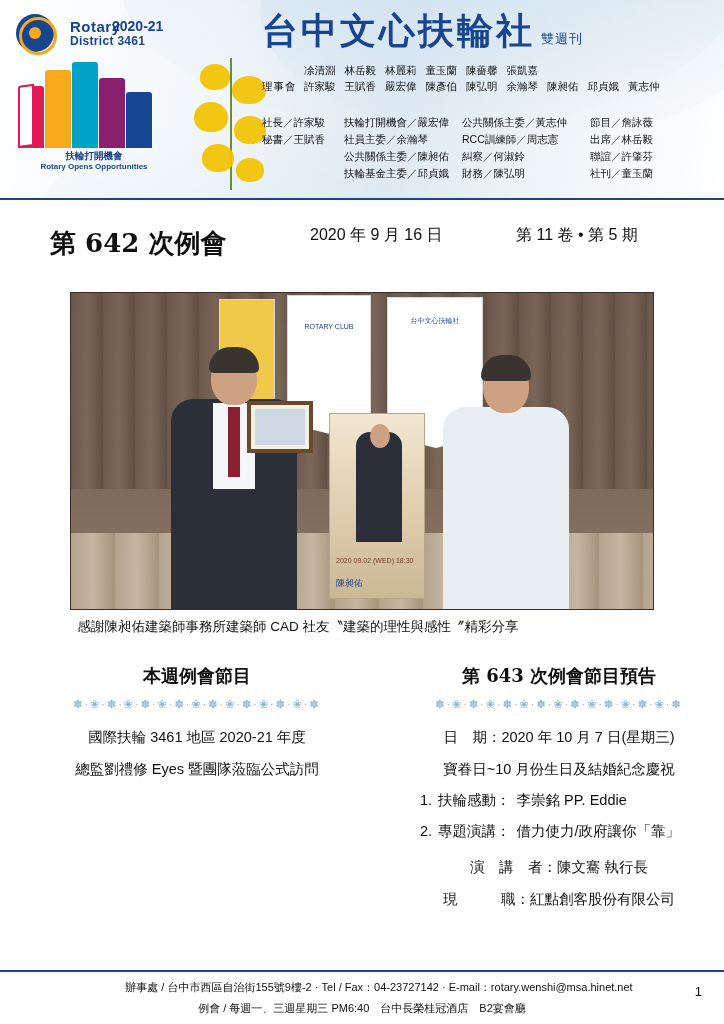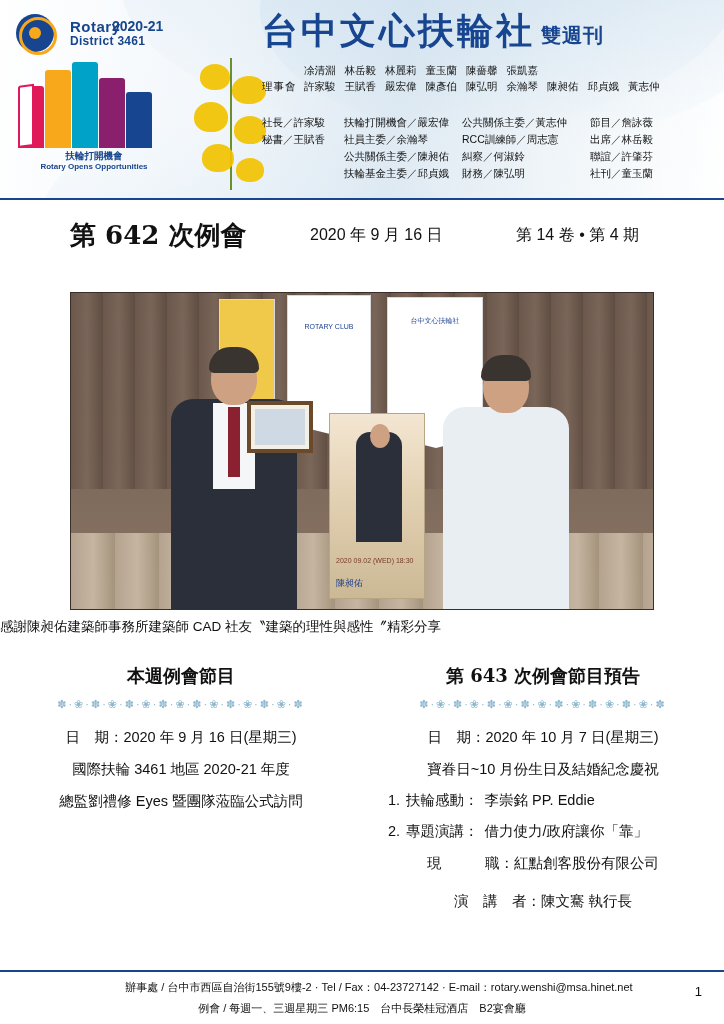--- a/index.html
+++ b/index.html
@@ -87,21 +87,21 @@
     position: absolute; left: 262px; top: 12px;
     display: flex; align-items: flex-end; gap: 6px;
   }
   .masthead-title {
     font-family: "DejaVu Serif", serif;
     font-size: 36px; font-weight: bold; color: #17458f;
     letter-spacing: 3px; line-height: 1;
   }
   .masthead-sub {
     font-family: "DejaVu Serif", serif;
-    font-size: 20px; color: #17458f; font-weight: bold;
+    font-size: 13px; color: #17458f; font-weight: normal;
     line-height: 1; padding-bottom: 3px; letter-spacing: 1px;
   }
 
   
   .officers {
     position: absolute; left: 262px; top: 62px; width: 448px;
     font-size: 10.5px; color: #111; line-height: 1.55;
   }
   .off-row { display: flex; }
   .off-label { width: 42px; flex: none; letter-spacing: 1px; }
@@ -113,24 +113,23 @@
   }
   .officers-grid div { white-space: nowrap; }
 
   
   .page-body { position: relative; width: 724px; height: 770px; }
 
   .issue-row {
     position: relative; margin: 16px 0 0 0; height: 46px;
   }
   .issue-title {
-    position: absolute; left: 50px; top: 2px;
+    position: absolute; left: 50px; top: 10px;
     font-size: 26px; font-weight: bold; color: #111;
     font-family: "DejaVu Serif", serif;
-    margin-left: 20px;
   }
   .issue-date {
     position: absolute; left: 310px; top: 9px;
     font-size: 16px; color: #111;
   }
   .issue-vol {
     position: absolute; left: 516px; top: 9px;
     font-size: 16px; color: #111;
   }
 
@@ -179,26 +178,26 @@
   .poster-head { position: absolute; left: 40px; top: 10px; width: 20px; height: 24px; border-radius: 50%; background: #cfa183; }
   .poster-txt { position: absolute; left: 6px; bottom: 8px; font-size: 7px; color: #7a3a2a; }
   .frame {
     position: absolute; left: 176px; top: 108px; width: 66px; height: 52px;
     background: #f4f0e6; border: 4px solid #6a4a2a;
   }
   .frame-in { position: absolute; inset: 4px; background: #cfd9e4; }
 
   .photo-caption {
     position: absolute; left: 0; top: 402px; width: 596px;
-    font-size: 13.5px; color: #111;
+    text-align: center; font-size: 13.5px; color: #111;
   }
 
   
   .cols { position: absolute; left: 0; top: 440px; width: 724px; display: flex; }
-  .col { width: 362px; position: relative; }
+  .col { width: 362px; position: relative; margin-left: 32px; }
   .col-title {
     text-align: center; font-size: 18px; font-weight: bold; color: #111;
     font-family: "DejaVu Serif", serif; margin-top: 8px;
   }
   .orn {
     margin: 10px auto 12px auto; width: 300px; height: 12px;
     color: #8fb8cf; font-size: 11px; text-align: center; letter-spacing: 2px;
     overflow: hidden; white-space: nowrap;
   }
   .line { font-size: 14.5px; color: #111; line-height: 2.2; text-align: center; }
@@ -301,21 +300,21 @@
     <div>財務／陳弘明</div>
     <div>社刊／童玉蘭</div>
   </div>
 </div>
 
 <div class="page-body">
 
   <div class="issue-row">
     <div class="issue-title">第 642 次例會</div>
     <div class="issue-date">2020 年 9 月 16 日</div>
-    <div class="issue-vol">第 14 卷 • 第 4 期</div>
+    <div class="issue-vol">第 11 卷 • 第 5 期</div>
   </div>
 
   <div class="photo-wrap">
     <div class="ph-bg"></div>
     <div class="ph-curtain"></div>
     <div class="ph-floor"></div>
 
     <div class="banner b1"></div>
     <div class="banner b2">
       <div style="font-size:7px;color:#1c3f8f;text-align:center;margin-top:26px;line-height:1.4;">ROTARY CLUB</div>
@@ -352,21 +351,20 @@
     </div>
   </div>
 
   <div class="photo-caption">感謝陳昶佑建築師事務所建築師 CAD 社友〝建築的理性與感性〞精彩分享</div>
 
   <div class="cols">
 
     <div class="col">
       <div class="col-title">本週例會節目</div>
       <div class="orn">✽·❀·✽·❀·✽·❀·✽·❀·✽·❀·✽·❀·✽·❀·✽</div>
-      <div class="line">日　期：2020 年 9 月 16 日(星期三)</div>
       <div class="line">國際扶輪 3461 地區 2020-21 年度</div>
       <div class="line">總監劉禮修 Eyes 暨團隊蒞臨公式訪問</div>
     </div>
 
     <div class="col">
       <div class="col-title">第 643 次例會節目預告</div>
       <div class="orn">✽·❀·✽·❀·✽·❀·✽·❀·✽·❀·✽·❀·✽·❀·✽</div>
       <div class="line">日　期：2020 年 10 月 7 日(星期三)</div>
       <div class="line">寶眷日~10 月份生日及結婚紀念慶祝</div>
 
@@ -376,27 +374,27 @@
           <div>扶輪感動：</div>
           <div>李崇銘 PP. Eddie</div>
         </div>
         <div class="num-item">
           <div class="num-idx">2.</div>
           <div>專題演講：</div>
           <div>借力使力/政府讓你「靠」</div>
         </div>
       </div>
 
+      <div class="line" style="margin-top:6px;">
+        <span>演　講　者：</span><span>陳文騫 執行長</span>
+      </div>
       <div class="line">
         <span>現　　　職：</span><span>紅點創客股份有限公司</span>
       </div>
-      <div class="line" style="margin-top:6px;">
-        <span>演　講　者：</span><span>陳文騫 執行長</span>
-      </div>
     </div>
   </div>
 </div>
 
 <div class="footer">
   <div class="footer-line">辦事處 / 台中市西區自治街155號9樓-2 · Tel / Fax：04-23727142 · E-mail：rotary.wenshi@msa.hinet.net</div>
-  <div class="footer-line">例會 / 每週一、三週星期三 PM6:15　台中長榮桂冠酒店　B2宴會廳</div>
+  <div class="footer-line">例會 / 每週一、三週星期三 PM6:40　台中長榮桂冠酒店　B2宴會廳</div>
   <div class="page-num">1</div>
 </div>
 
 </body></html>

